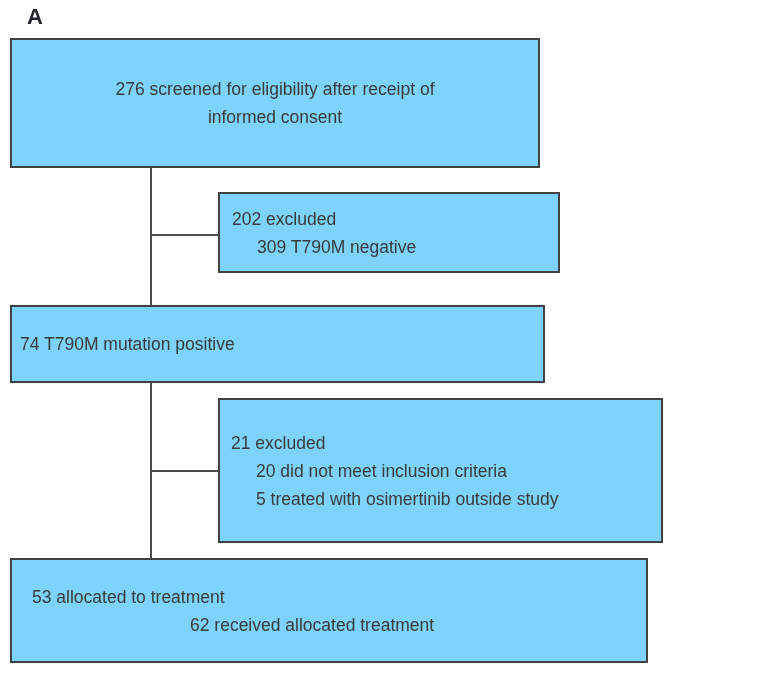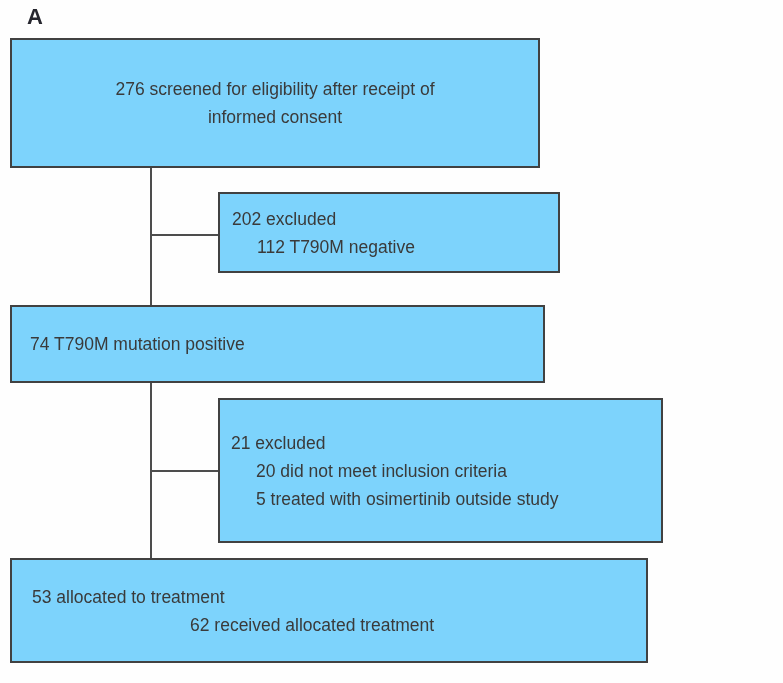--- a/index.html
+++ b/index.html
@@ -44,21 +44,21 @@
     text-align: center;
   }
   .box-excluded-t790m {
     left: 218px; top: 192px;
     width: 342px; height: 81px;
     padding-left: 12px;
   }
   .box-t790m-positive {
     left: 10px;  top: 305px;
     width: 535px; height: 78px;
-    padding-left: 18px;
+    padding-left: 8px;
   }
   .box-excluded-21 {
     left: 218px; top: 398px;
     width: 445px; height: 145px;
     padding-left: 11px;
   }
   .box-allocated {
     left: 10px;  top: 558px;
     width: 638px; height: 105px;
     padding-left: 20px;
@@ -88,21 +88,21 @@
   <div class="connector v vline-2"></div>
   <div class="connector h hline-2"></div>
 
   <div class="box box-screened">
     <div class="line">276 screened for eligibility after receipt of</div>
     <div class="line">informed consent</div>
   </div>
 
   <div class="box box-excluded-t790m">
     <div class="line">202 excluded</div>
-    <div class="line indent">112 T790M negative</div>
+    <div class="line indent">309 T790M negative</div>
   </div>
 
   <div class="box box-t790m-positive">
     <div class="line">74 T790M mutation positive</div>
   </div>
 
   <div class="box box-excluded-21">
     <div class="line">21 excluded</div>
     <div class="line indent">20 did not meet inclusion criteria</div>
     <div class="line indent">5 treated with osimertinib outside study</div>

